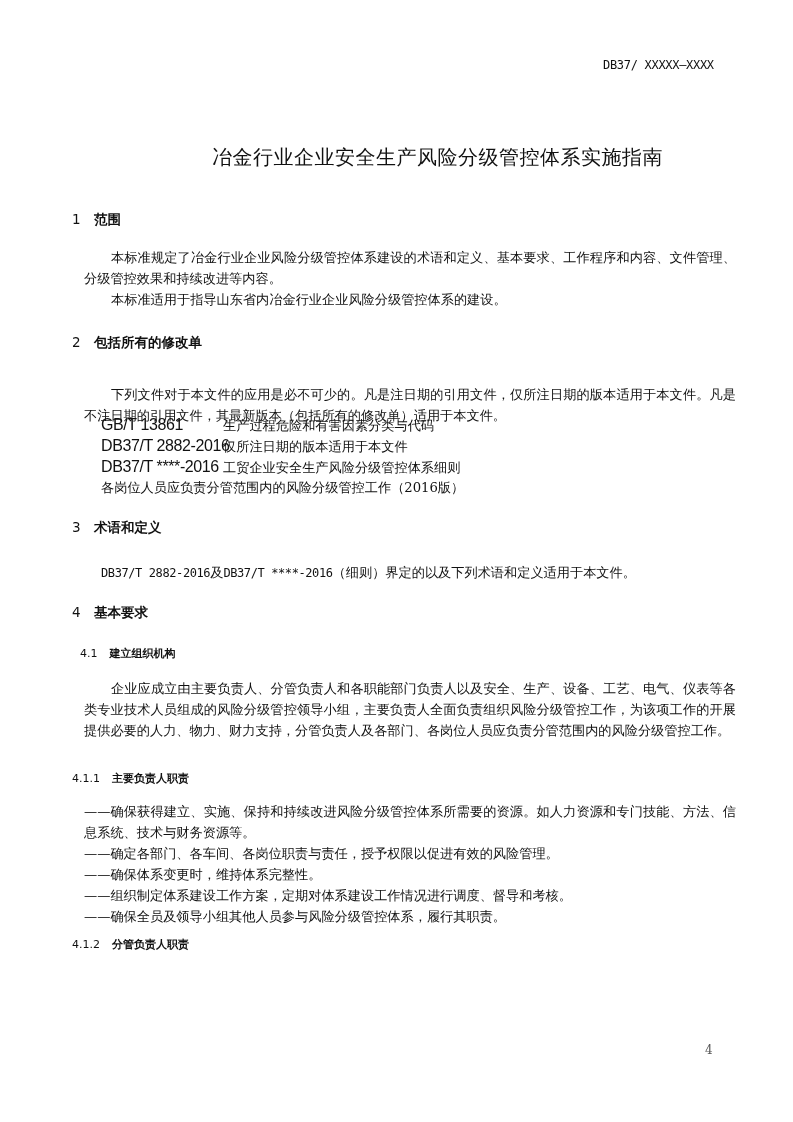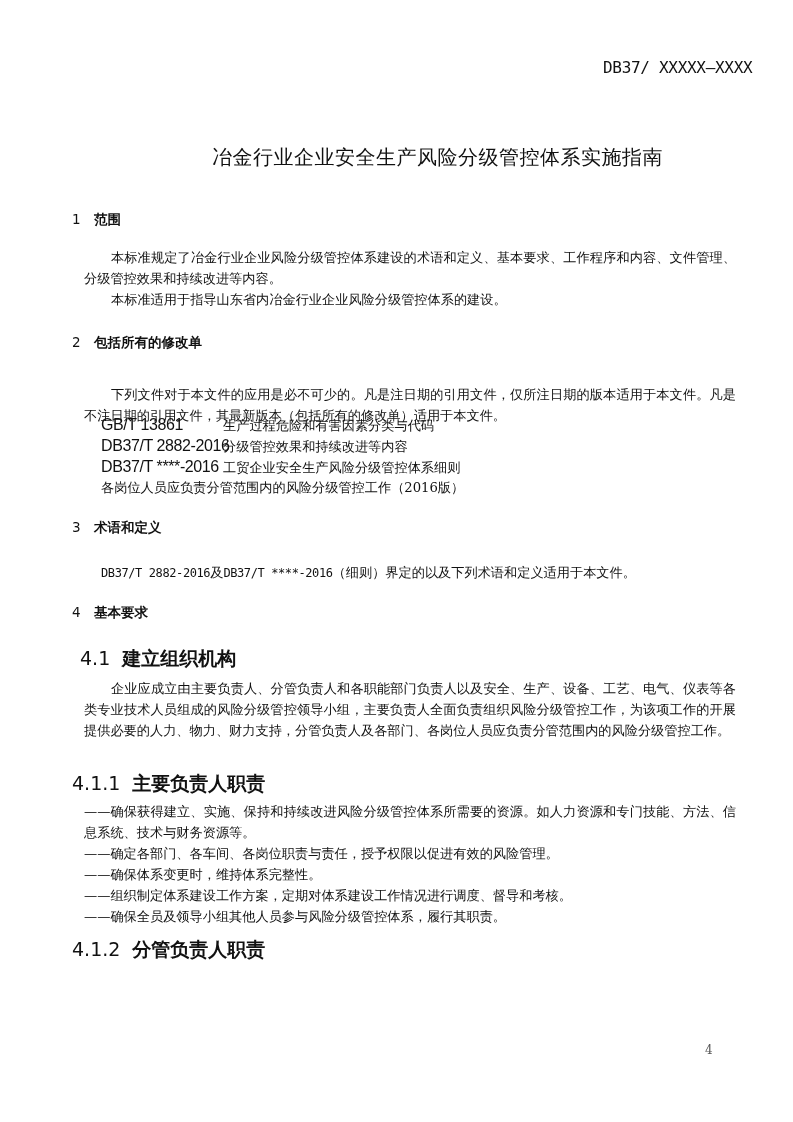--- a/index.html
+++ b/index.html
@@ -1,23 +1,23 @@
 <!DOCTYPE html>
 <html><head>
 <meta charset="utf-8">
 <style>
   html, body { margin:0; padding:0; background:#ffffff; }
   body { width:793px; height:1122px; position:relative; overflow:hidden;
          font-family: "DejaVu Serif", "Liberation Serif", serif; color:#111; }
   .abs { position:absolute; }
-  .header-code { left:603px; top:58px; font-family:"DejaVu Sans Mono","Liberation Mono",monospace; font-size:16px; letter-spacing:-0.3px; }
+  .header-code { left:603px; top:58px; font-family:"DejaVu Sans Mono","Liberation Mono",monospace; font-size:12px; letter-spacing:-0.3px; }
   .title { left:0; width:793px; top:144px; text-align:center; font-family:"DejaVu Sans","Liberation Sans",sans-serif; font-size:20px; letter-spacing:0.5px;padding-left:41px; }
   .h1 { left:72px; font-family:"DejaVu Sans","Liberation Sans",sans-serif; font-size:13.5px; font-weight:bold; }
   .h1 .num { font-weight:normal; display:inline-block; width:22px; }
-  .h2 { font-family:"DejaVu Sans","Liberation Sans",sans-serif; font-size:19px; font-weight:bold; }
+  .h2 { font-family:"DejaVu Sans","Liberation Sans",sans-serif; font-size:11px; font-weight:bold; }
   .h2 .num { font-weight:normal; display:inline-block; margin-right:12px; }
   .p { left:72px; width:652px; font-size:13.2px; line-height:21px; text-align:justify;margin-left:12px; }
   .indent { text-indent:27px; }
   .ref-row { left:101px; font-size:13.2px; line-height:21px; white-space:nowrap; }
   .ref-code { display:inline-block; width:122px; font-family:Liberation Sans, sans-serif; font-size:16px; letter-spacing:-0.4px; }
   .mono { font-family:"DejaVu Sans Mono","Liberation Mono",monospace; font-size:12px; letter-spacing:-0.4px; }
   .page-num { left:705px; top:1043px; font-size:12px; color:#555; }
 </style>
 </head>
 <body>
@@ -33,21 +33,21 @@
 <div class="abs p indent" style="top:289px">本标准适用于指导山东省内冶金行业企业风险分级管控体系的建设。</div>
 
 <div class="abs h1" style="top:334px">
   <span class="num">2</span><span>包括所有的修改单</span>
 </div>
 <div class="abs p indent" style="top:384px">下列文件对于本文件的应用是必不可少的。凡是注日期的引用文件，仅所注日期的版本适用于本文件。凡是不注日期的引用文件，其最新版本（包括所有的修改单）适用于本文件。</div>
 <div class="abs ref-row" style="top:414px">
   <span class="ref-code">GB/T 13861</span><span>生产过程危险和有害因素分类与代码</span>
 </div>
 <div class="abs ref-row" style="top:435px">
-  <span class="ref-code">DB37/T 2882-2016</span><span>分级管控效果和持续改进等内容</span>
+  <span class="ref-code">DB37/T 2882-2016</span><span>仅所注日期的版本适用于本文件</span>
 </div>
 <div class="abs ref-row" style="top:456px">
   <span class="ref-code">DB37/T ****-2016</span><span>工贸企业安全生产风险分级管控体系细则</span>
 </div>
 <div class="abs ref-row" style="top:477px">
   <span>各岗位人员应负责分管范围内的风险分级管控工作（2016版）</span>
 </div>
 
 <div class="abs h1" style="top:519px">
   <span class="num">3</span><span>术语和定义</span>

